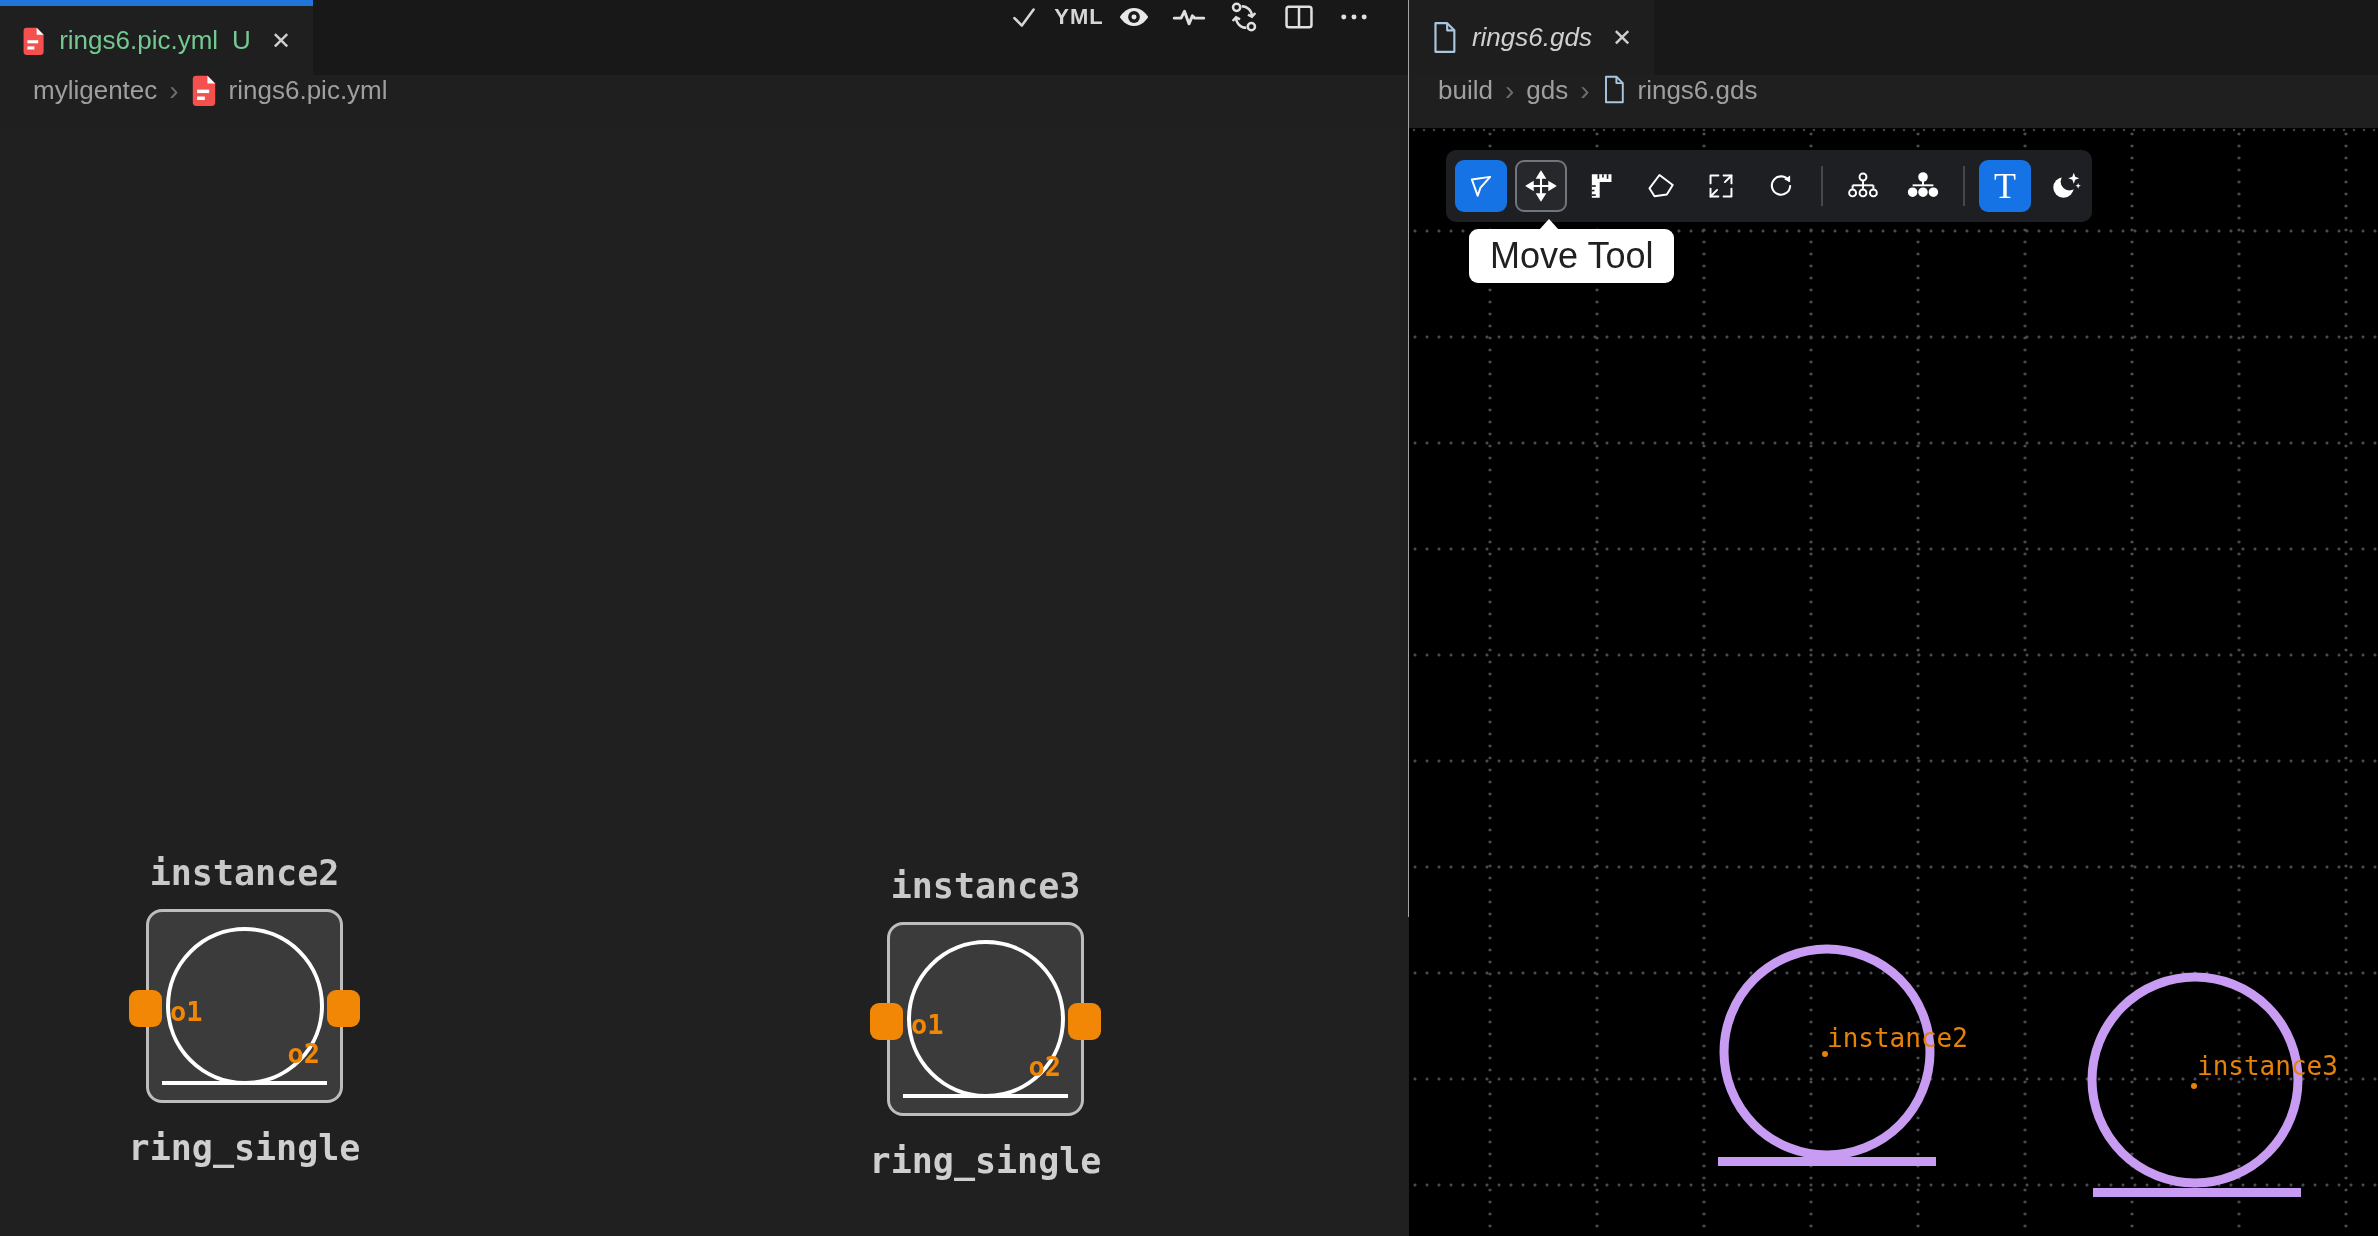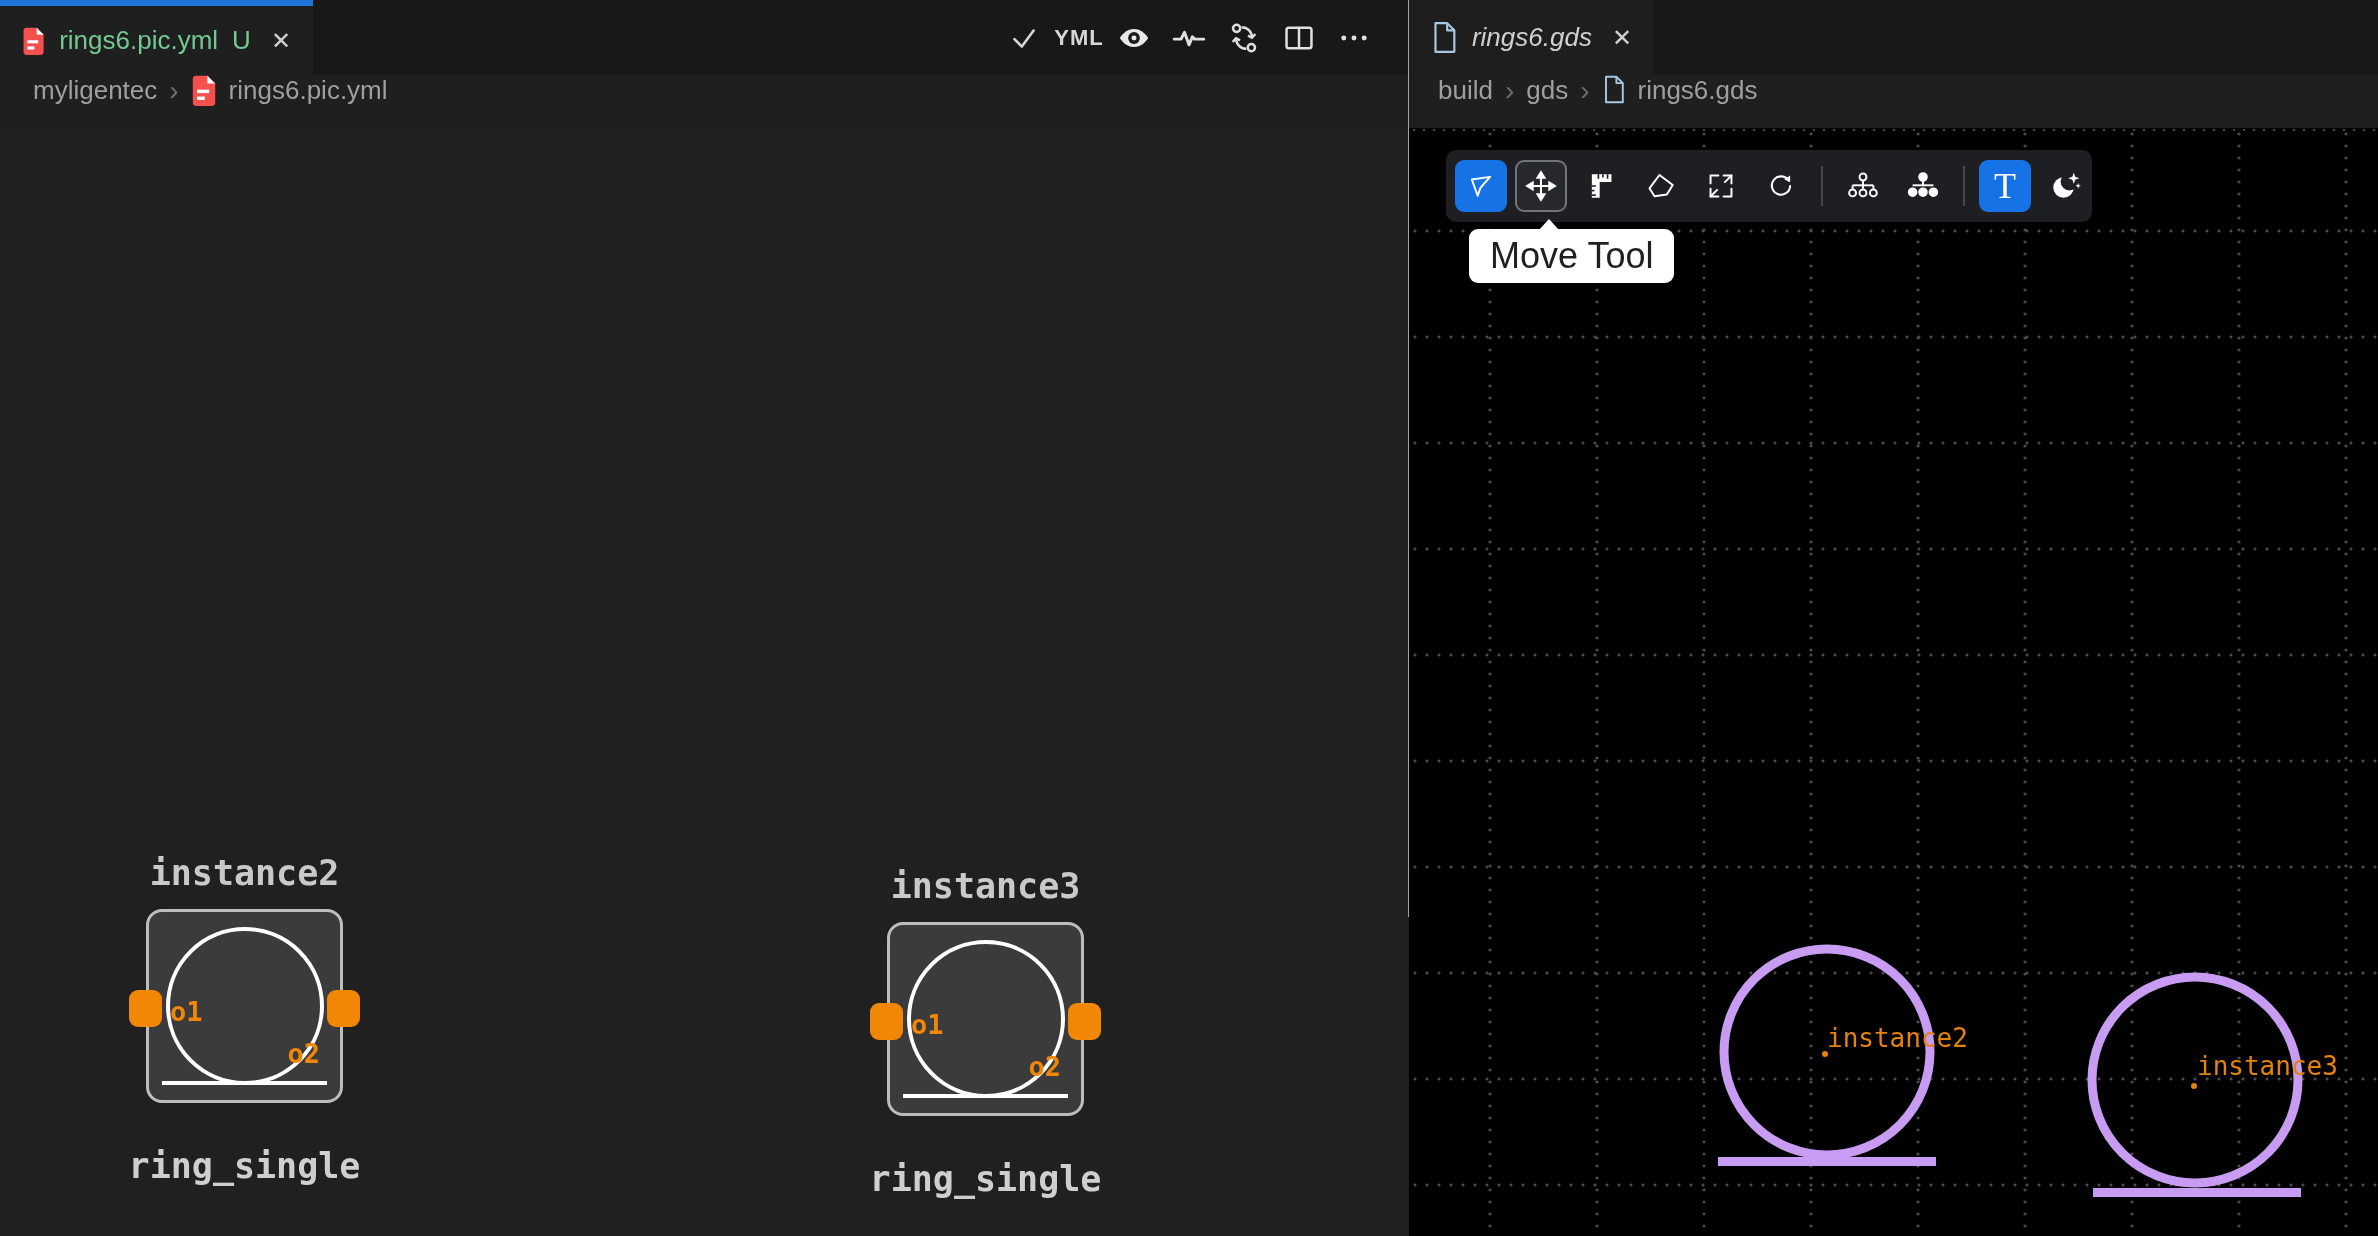--- a/index.html
+++ b/index.html
@@ -19,21 +19,21 @@
     position:absolute; left:0; top:0; height:75px; display:flex; align-items:center;
     background:#1f1f20; padding:0 22px; gap:14px; cursor:pointer;
   }
   .tab-left { width:313px; border-top:6px solid #2076d8; }
   .tab-right { width:245px; background:#1e1e1f; }
   .tab-label { font-size:26px; color:#73c991; white-space:nowrap; }
   .tab-label-right { font-size:26px; font-style:italic; color:#d0d0d0; white-space:nowrap; }
   .tab-badge { font-size:26px; color:#73c991; }
   .tab-close { font-size:24px; color:#cfcfcf; margin-left:6px; line-height:1; cursor:pointer; }
   .editor-actions {
-    position:absolute; right:37px; top:0; height:75px; display:flex; align-items:center; gap:21px;
+    position:absolute; right:37px; top:0; height:75px; display:flex; align-items:flex-start; gap:21px;
   }
   .action-icon { display:flex; align-items:center; justify-content:center; width:34px; height:34px; cursor:pointer; }
   .yml-badge { font-size:22px; font-weight:bold; color:#d6d6d6; letter-spacing:1px; }
 
   
   .breadcrumbs {
     position:absolute; left:0; top:75px; right:0; height:53px;
     display:flex; gap:12px; font-size:26px; color:#9f9f9f;
   }
   .bc-left { padding-left:33px; }
@@ -60,21 +60,21 @@
   .port {
     position:absolute; top:78px; width:33px; height:37px; background:#f28705; border-radius:9px; cursor:pointer;
   }
   .port-l { left:-20px; } .port-r { right:-20px; }
   .plabel {
     position:absolute; top:86px; font-family:"DejaVu Sans Mono", monospace; font-weight:bold;
     font-size:27px; line-height:27px; color:#f28705; white-space:nowrap;
   }
   .plabel-l { left:21px; } .plabel-r { right:20px;margin-top:42px; }
   .snode-comp {
-    margin-top:43px; font-family:"DejaVu Sans Mono", monospace; font-weight:bold; font-size:35px;
+    margin-top:25px; font-family:"DejaVu Sans Mono", monospace; font-weight:bold; font-size:35px;
     color:#cfcfcf; white-space:nowrap;
   }
 
   
   .canvas {
     position:absolute; left:0; top:128px; width:970px; height:1108px;
     background-color:#000;
     background-image:
       radial-gradient(circle, #4a4a4f 1.4px, transparent 1.7px),
       radial-gradient(circle, #4a4a4f 1.4px, transparent 1.7px),

